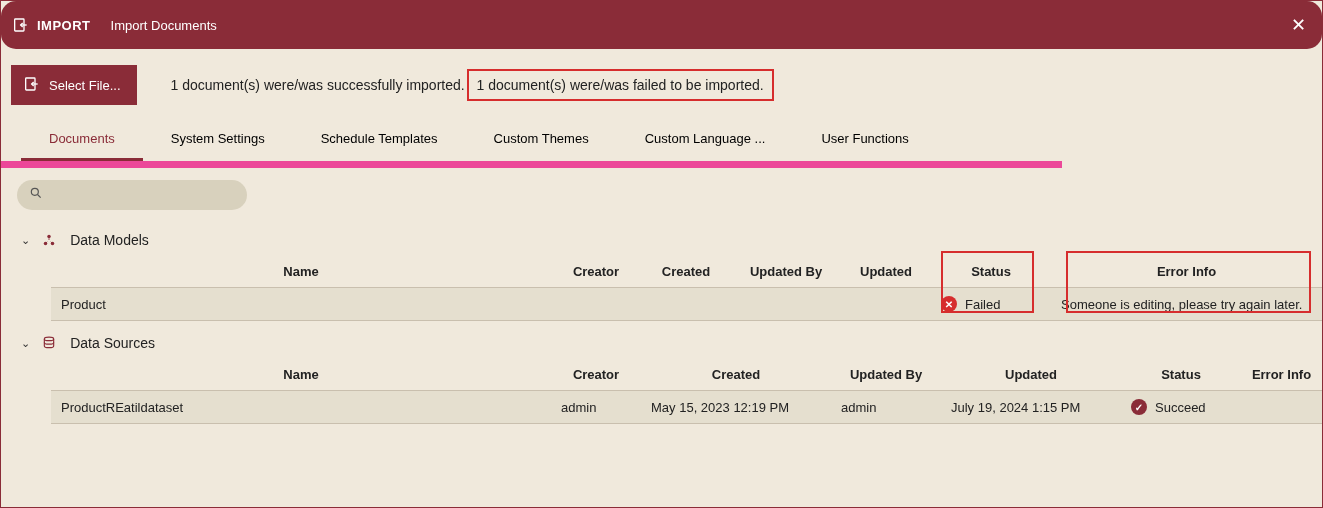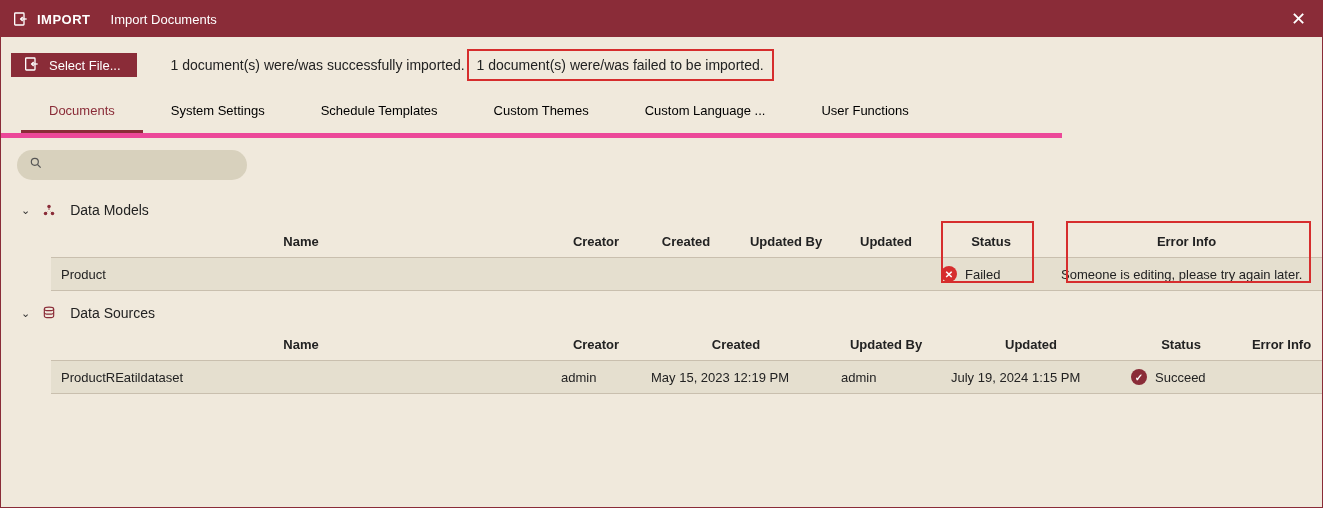--- a/index.html
+++ b/index.html
@@ -8,63 +8,64 @@
     background: #f0e9dc;
     color: #222;
     width: 1323px;
     height: 508px;
     overflow: hidden;
     border: 1px solid #8a2c38;
   }
   .header {
     background: #8a2c38;
     color: #fff;
-    height: 36px;
+    height: 48px;
     display: flex;
     align-items: center;
     padding: 0 10px;
     font-size: 13px;
+    border-radius: 15px;
   }
   .header .import-icon {
     width: 18px; height: 18px; margin-right: 8px;
     display: inline-flex; align-items: center; justify-content: center;
   }
   .header .title { font-weight: 600; letter-spacing: 0.5px; margin-right: 20px; }
   .header .subtitle { font-weight: 400; font-size: 13px; }
   .header .spacer { flex: 1; }
   .header .close { font-size: 18px; cursor: pointer; padding: 4px 6px; }
 
   .toolbar {
     display: flex;
     align-items: center;
     padding: 16px 10px 16px 10px;
     gap: 16px;
   }
   .select-file-btn {
     background: #8a2c38;
     color: #fff;
     border: none;
-    height: 24px;
+    height: 40px;
     padding: 0 16px 0 12px;
     display: inline-flex;
     align-items: center;
     gap: 10px;
     font-size: 13px;
     cursor: pointer;
   }
   .status-line { font-size: 14px; padding-left: 18px; }
   .status-failed-highlight {
     border: 2px solid #d62d2d;
     padding: 6px 8px;
     margin-left: -2px;
   }
 
   .tabs {
     display: flex;
-    border-bottom: 5px solid #ec4899;
+    border-bottom: 7px solid #ec4899;
     padding-left: 20px;
     gap: 0;
     font-size: 13px;
     margin-right: 260px;
   }
   .tab {
     padding: 10px 28px 12px;
     cursor: pointer;
     color: #000000;
     border-bottom: 3px solid transparent;

